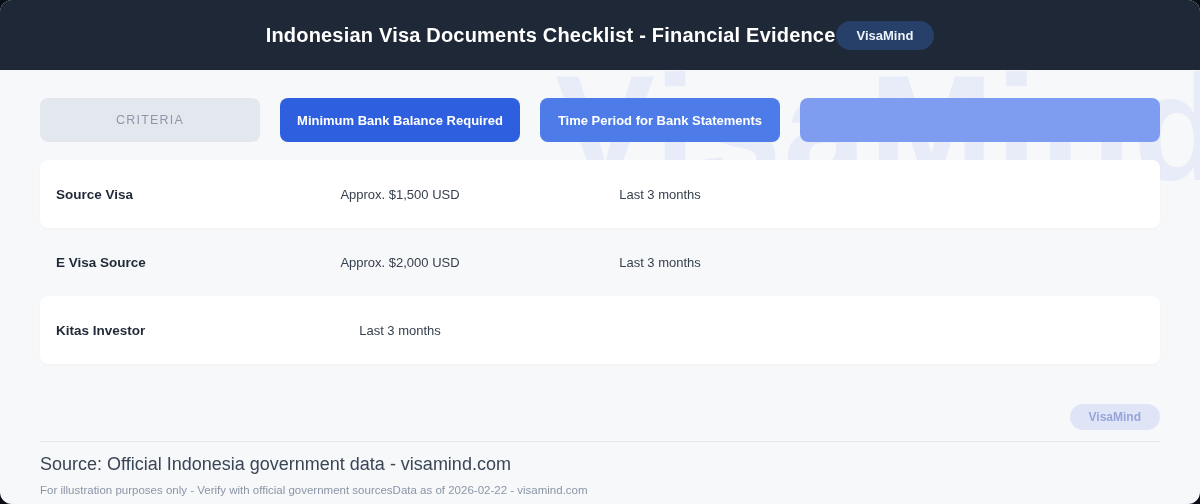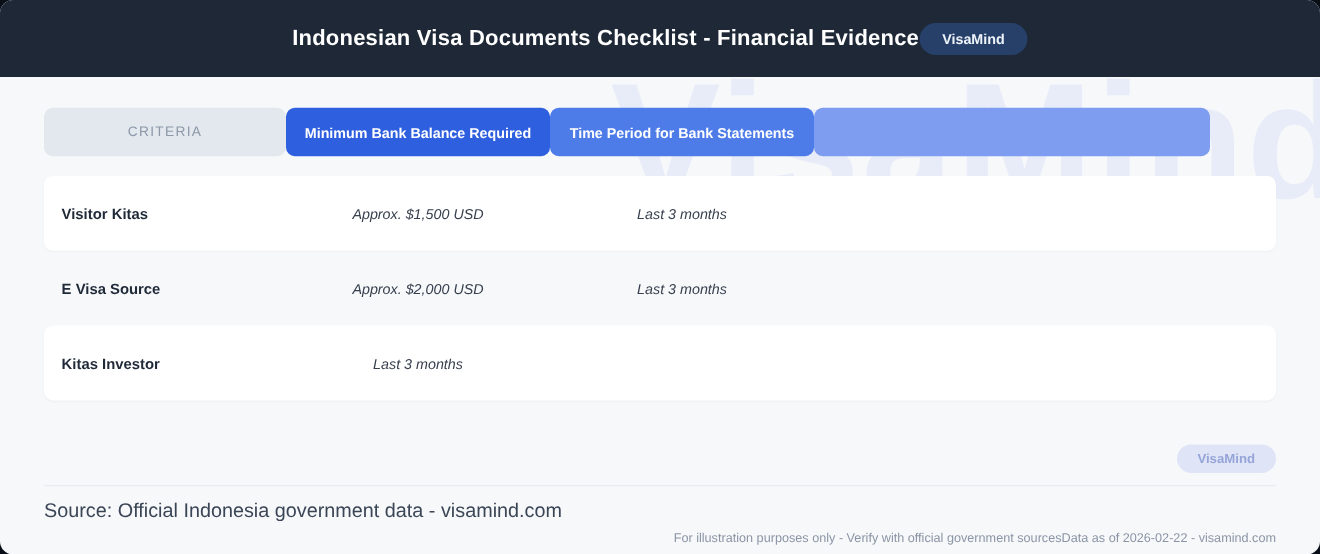--- a/index.html
+++ b/index.html
@@ -39,20 +39,21 @@
     font-size: 150px; font-weight: 800;
     color: #93aaf0; opacity: .14;
     letter-spacing: 2px; white-space: nowrap;
     pointer-events: none; z-index: 0;
     user-select: none;
   }
   .grid {
     position: relative; z-index: 1;
     display: grid;
     grid-template-columns: 220px 240px 240px 360px;
+    column-gap: 20px;
     margin: 0 40px;
   }
   .cols-row { margin-top: 28px; margin-bottom: 18px; }
   .col-pill {
     height: 44px; border-radius: 8px;
     display: flex; align-items: center; justify-content: center;
     font-size: 13px; font-weight: bold; text-align: center;
     padding: 0 10px;
   }
   .col-criteria {
@@ -67,21 +68,21 @@
   .data-row { height: 68px; align-items: center; border-radius: 8px; }
   .data-row.card {
     background: #ffffff;
     box-shadow: 0 1px 2px rgba(30, 41, 59, .04);
   }
   .cell-criteria {
     font-size: 13.5px; font-weight: bold; color: #1f2937;
     padding-left: 16px;
   }
   .cell-value {
-    font-size: 13px; color: #37404e; text-align: center; font-style: italic;
+    font-size: 13px; color: #37404e; text-align: center;
   }
   
   .footer-badge-row {
     position: relative; z-index: 1;
     display: flex; justify-content: flex-end;
     margin: 40px 40px 0 40px;
   }
   .footer-badge {
     background: #dfe5f7; color: #96a5d9;
     font-size: 12px; font-weight: bold;
@@ -90,21 +91,21 @@
   .divider {
     border: none; border-top: 1px solid #e6eaf0;
     margin: 11px 40px 0 40px;
   }
   .source-line {
     margin: 12px 40px 0 40px;
     font-size: 18px; color: #3a4556;
   }
   .fineprint-row {
     margin: 9px 40px 0 40px;
-    display: flex; justify-content: flex-end; align-items: baseline;
+    display: flex; justify-content: flex-start; align-items: baseline;
   }
   .fineprint { font-size: 11.5px; color: #8b95a6; }
 </style>
 </head>
 <body>
 
 <div class="page">
 
   <header class="app-header">
     <h1 class="app-title">Indonesian Visa Documents Checklist - Financial Evidence</h1>
@@ -116,21 +117,21 @@
 
     <div class="grid cols-row" id="cols">
         <div class="col-pill col-criteria">CRITERIA</div>
         <div class="col-pill col-primary">Minimum Bank Balance Required</div>
         <div class="col-pill col-secondary">Time Period for Bank Statements</div>
         <div class="col-pill col-tertiary"></div>
       </div>
 
     <div id="rows">
         <div class="grid data-row card">
-          <div class="cell-criteria">Visitor Kitas</div>
+          <div class="cell-criteria">Source Visa</div>
           <div class="cell-value">Approx. $1,500 USD</div>
           <div class="cell-value">Last 3 months</div>
           <div class="cell-value"></div>
         </div>
         <div class="grid data-row">
           <div class="cell-criteria">E Visa Source</div>
           <div class="cell-value">Approx. $2,000 USD</div>
           <div class="cell-value">Last 3 months</div>
           <div class="cell-value"></div>
         </div>

